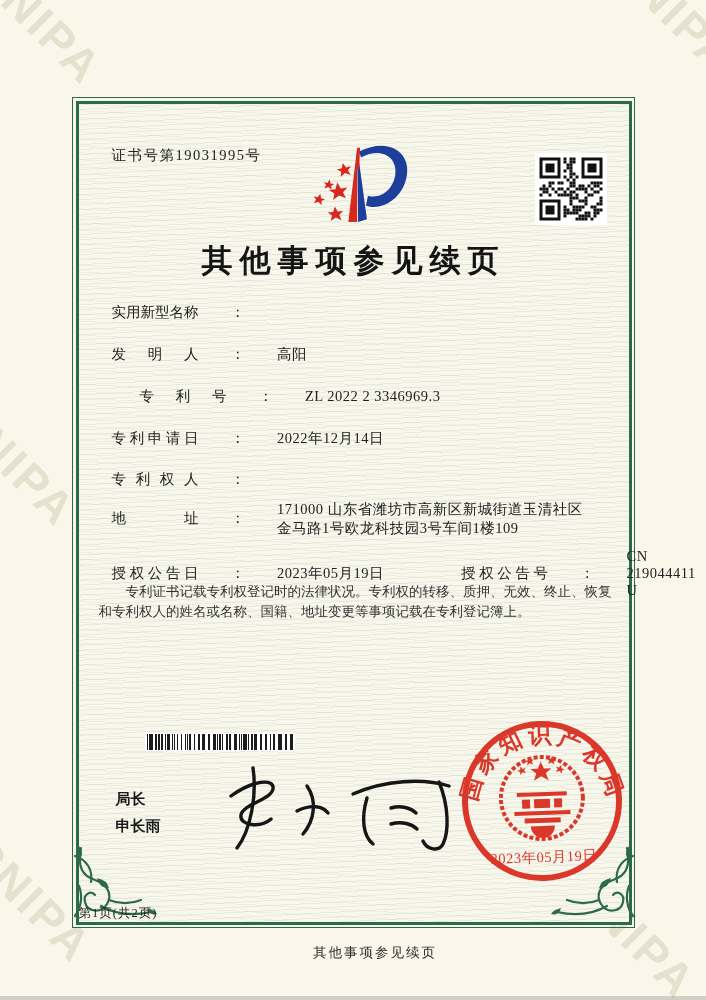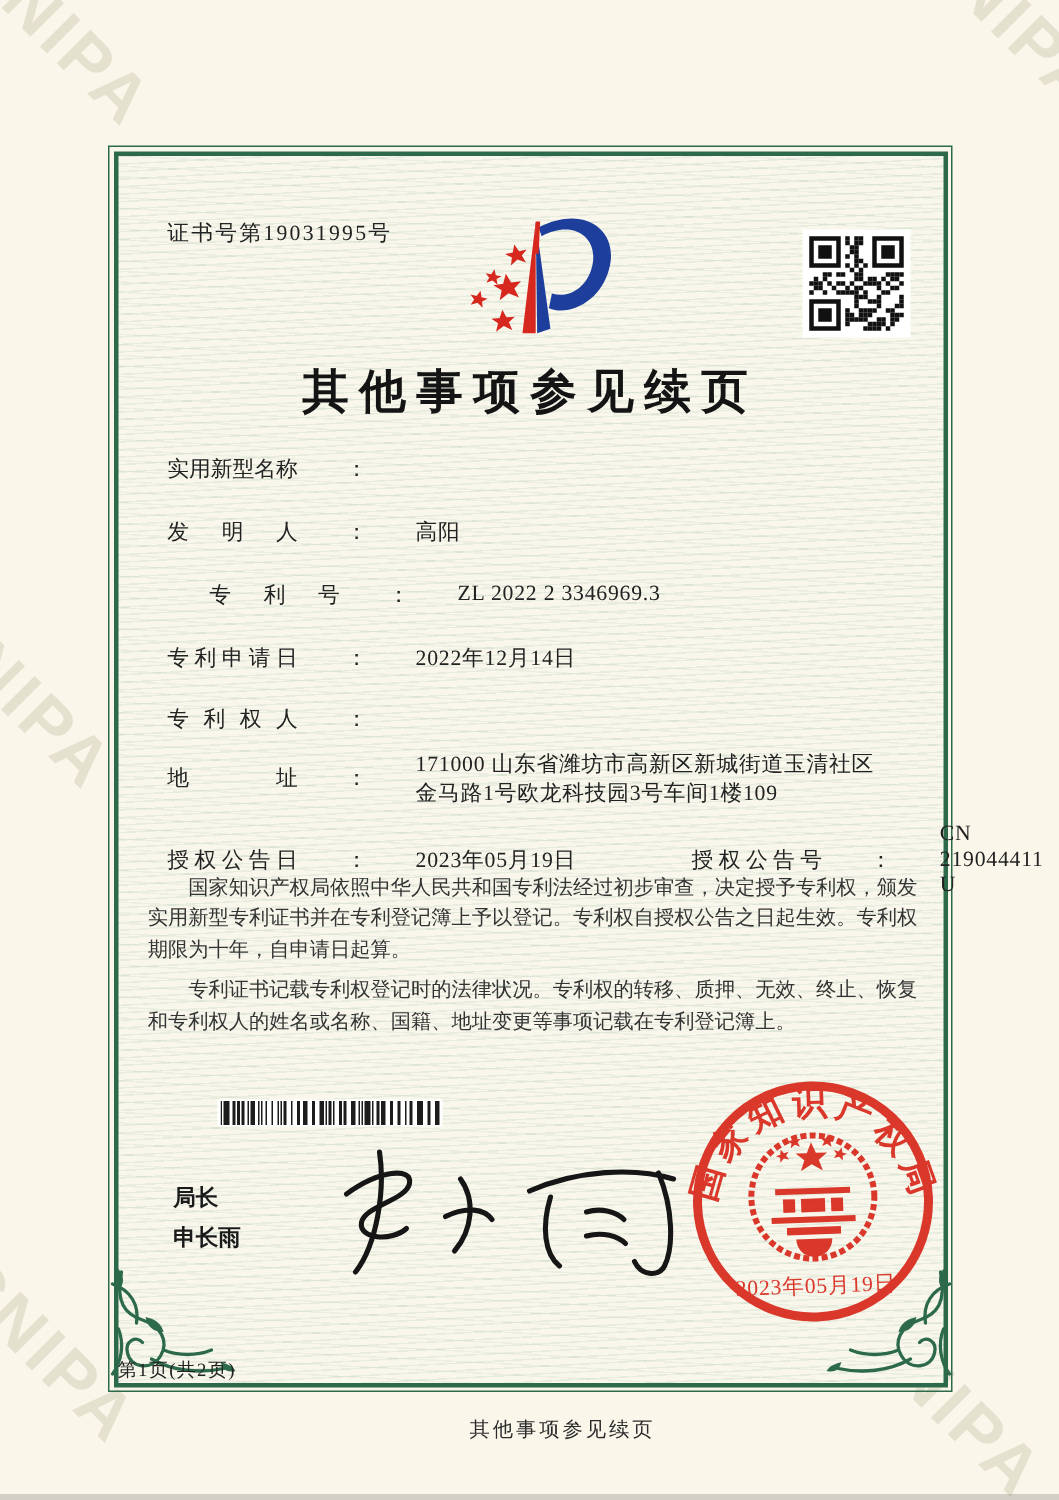--- a/index.html
+++ b/index.html
@@ -286,21 +286,20 @@
       <div class="frow r6">
         <span class="flabel">授权公告日</span>
         <span class="fcolon">：</span>
         <span class="fvalue grant-val">2023年05月19日</span>
         <span class="flabel">授权公告号</span>
         <span class="fcolon">：</span>
         <span class="fvalue">CN 219044411 U</span>
       </div>
 
       <div class="paras">
-        <p>国家知识产权局依照中华人民共和国专利法经过初步审查，决定授予专利权，颁发实用新型专利证书并在专利登记簿上予以登记。专利权自授权公告之日起生效。专利权期限为十年，自申请日起算。</p>
         <p>专利证书记载专利权登记时的法律状况。专利权的转移、质押、无效、终止、恢复和专利权人的姓名或名称、国籍、地址变更等事项记载在专利登记簿上。</p>
       </div>
 
       <svg class="barcode" id="barcode-svg" viewBox="0 0 146 16" preserveAspectRatio="none">
           <rect x="0" y="0" width="1" height="16" fill="#1c1c1c"></rect>
           <rect x="2" y="0" width="4" height="16" fill="#1c1c1c"></rect>
           <rect x="8" y="0" width="2" height="16" fill="#1c1c1c"></rect>
           <rect x="11" y="0" width="2" height="16" fill="#1c1c1c"></rect>
           <rect x="14" y="0" width="2" height="16" fill="#1c1c1c"></rect>
           <rect x="18" y="0" width="1" height="16" fill="#1c1c1c"></rect>

